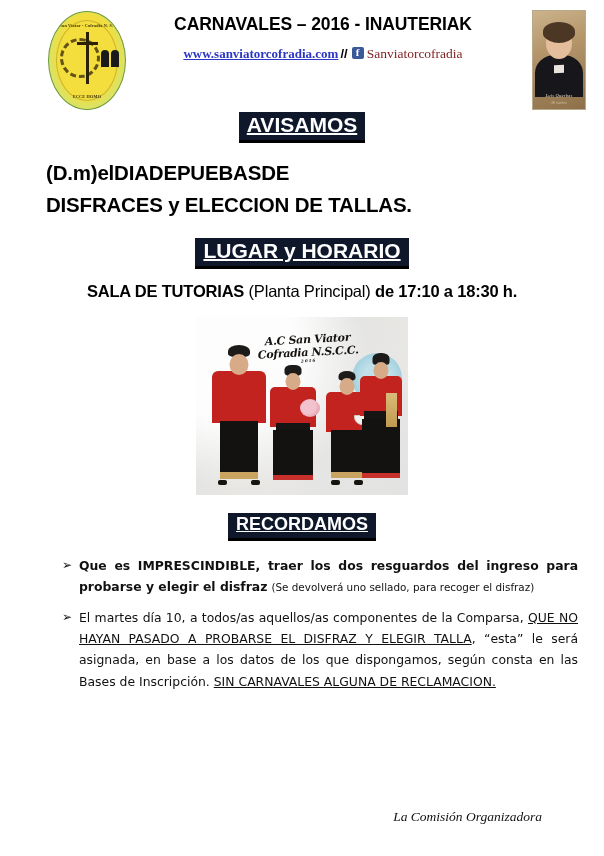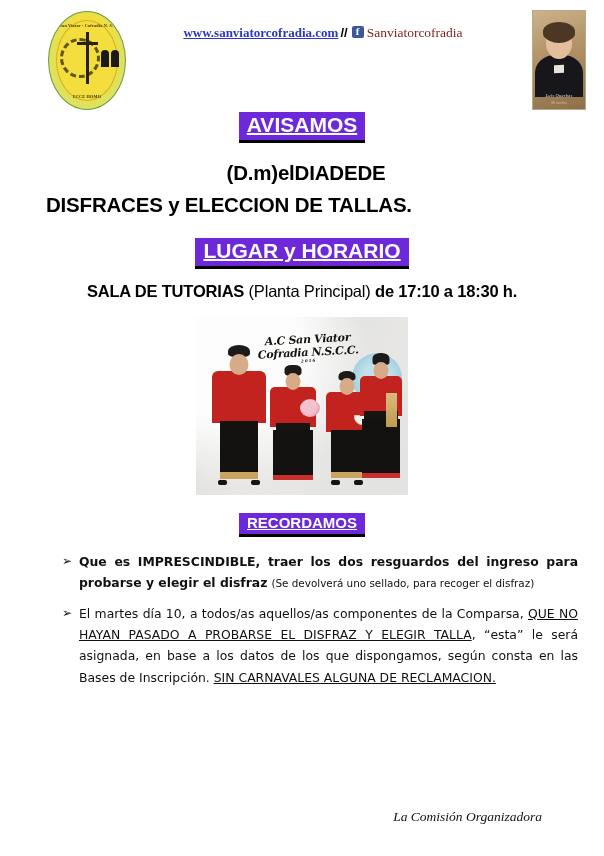--- a/index.html
+++ b/index.html
@@ -217,34 +217,34 @@
     font-size: 3.6px;
     color: #cdbfa4;
     font-family: "Liberation Serif", serif;
     font-style: italic;
   }
 
   
   .banner-row { text-align: center; }
   .banner {
     display: inline-block;
-    background: #6d28d9;
+    background: #0f172a;
     color: #ffffff;
     font-weight: bold;
     padding: 1px 8px 3px 8px;
     border-bottom: 3px solid #000;
     position: relative;
   }
   .banner .bt {
     text-decoration: underline;
     text-underline-offset: 1px;
   }
   #banner-avisamos { font-size: 21px; }
   #banner-lugar    { font-size: 21px; }
-  #banner-record   { font-size: 15px; text-align: right; }
+  #banner-record   { font-size: 18px; text-align: right; }
 
   
   .main-para {
     margin: 14px 38px 0 46px;
     font-size: 20.5px;
     font-weight: bold;
     line-height: 1.54;
     text-align: justify;
     text-align-last: left;
     letter-spacing: -0.2px;
@@ -415,20 +415,21 @@
       <div class="logo-thorns"></div>
       <div class="logo-cross-v"></div>
       <div class="logo-cross-h"></div>
       <div class="logo-fig f1"></div>
       <div class="logo-fig f2"></div>
       <div class="logo-bottext">ECCE HOMO</div>
     </div>
   </div>
 
   <div class="header-center">
+    <div class="hdr-title">CARNAVALES – 2016 - INAUTERIAK</div>
     <div class="hdr-links">
       <a class="hdr-url" href="#">www.sanviatorcofradia.com</a><span class="hdr-sep">//</span><span class="fb-icon"></span><span class="hdr-fbname">Sanviatorcofradia</span>
     </div>
   </div>
 
   <div class="portrait">
     <div class="p-body"></div>
     <div class="p-face"></div>
     <div class="p-hair"></div>
     <div class="p-collar"></div>
@@ -437,25 +438,26 @@
   </div>
 </div>
 
 <div class="banner-row">
   <span class="banner" id="banner-avisamos">
     <span class="bt">AVISAMOS</span>
   </span>
 </div>
 
 <div class="main-para">
-  <div style="display:flex;justify-content:center;">
+  <div style="display:flex;justify-content:flex-start;">
       <span>(D.m)</span>
       <span>el</span>
       <span>DIA</span>
       <span>DE</span>
+      <span>PUEBAS</span>
       <span>DE</span>
     </div>
   <div class="lastline">DISFRACES y ELECCION DE TALLAS.</div>
 </div>
 
 <div class="banner-row" style="margin-top:18px;">
   <span class="banner" id="banner-lugar">
     <span class="bt">LUGAR y HORARIO</span>
   </span>
 </div>

